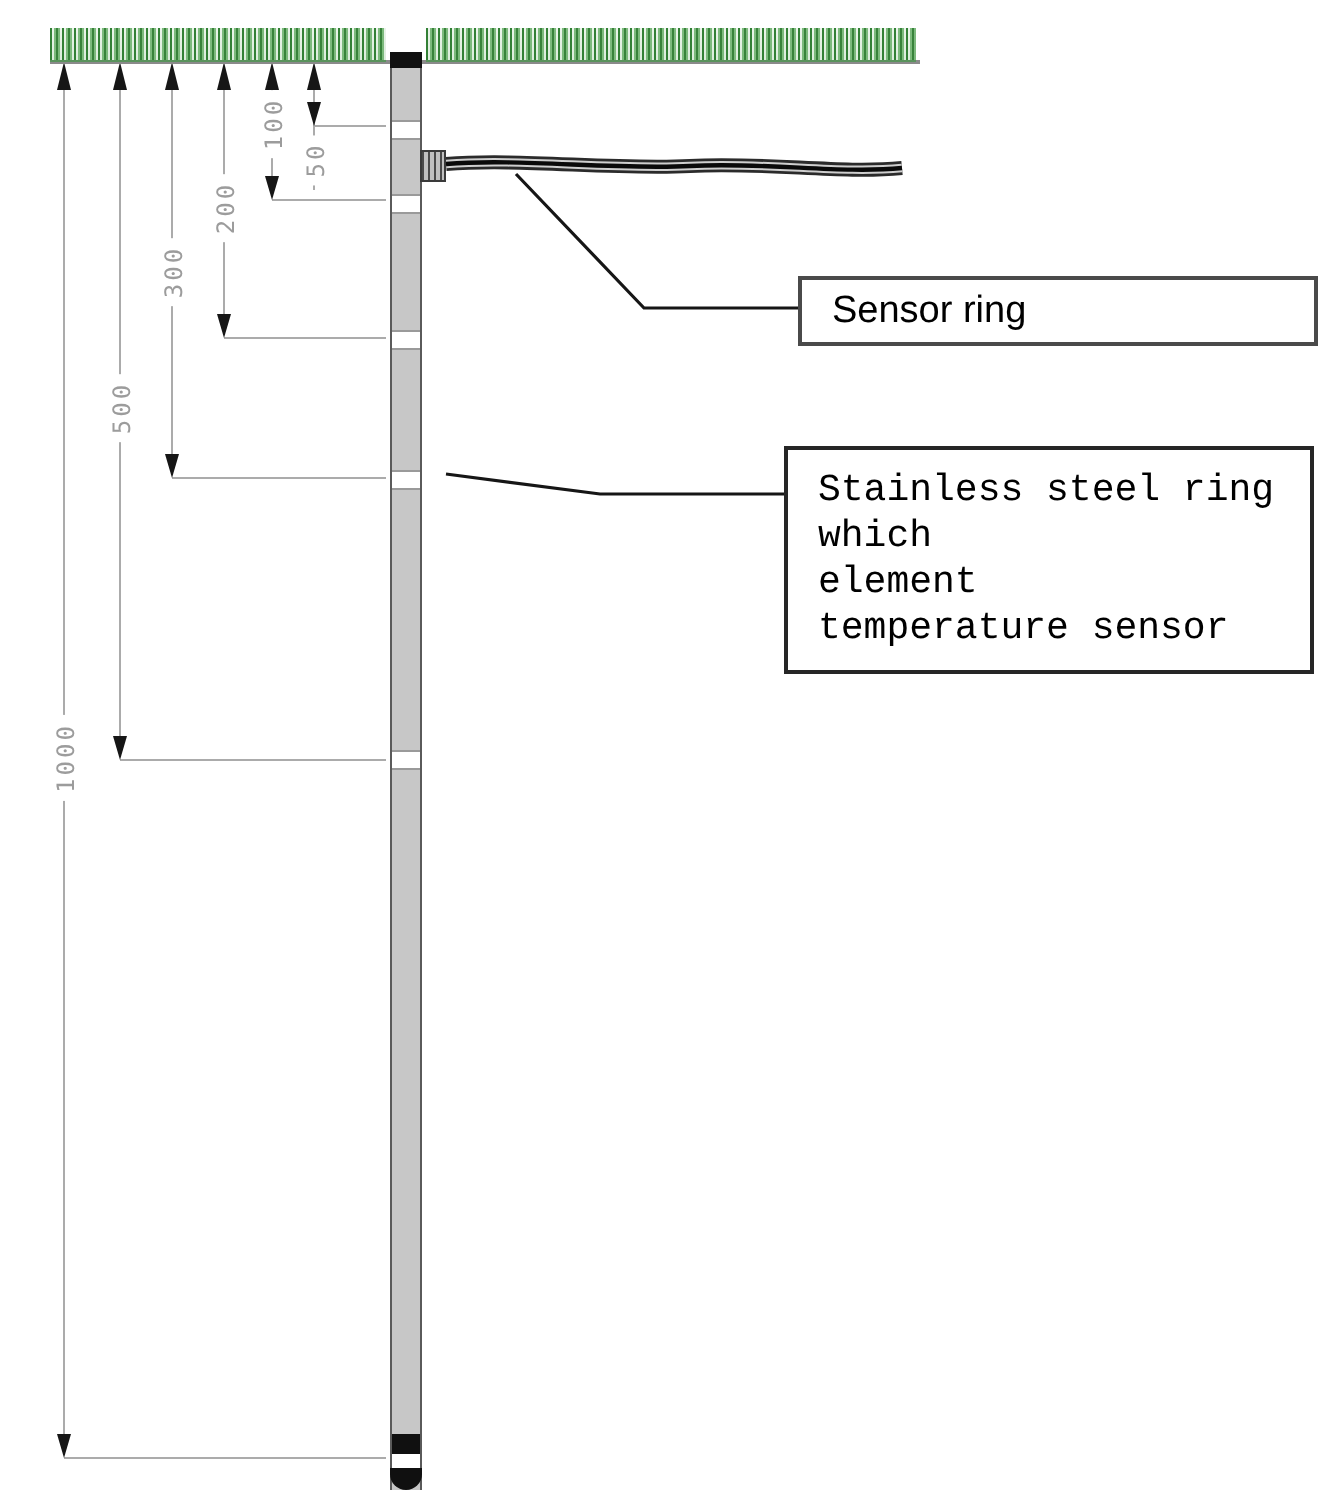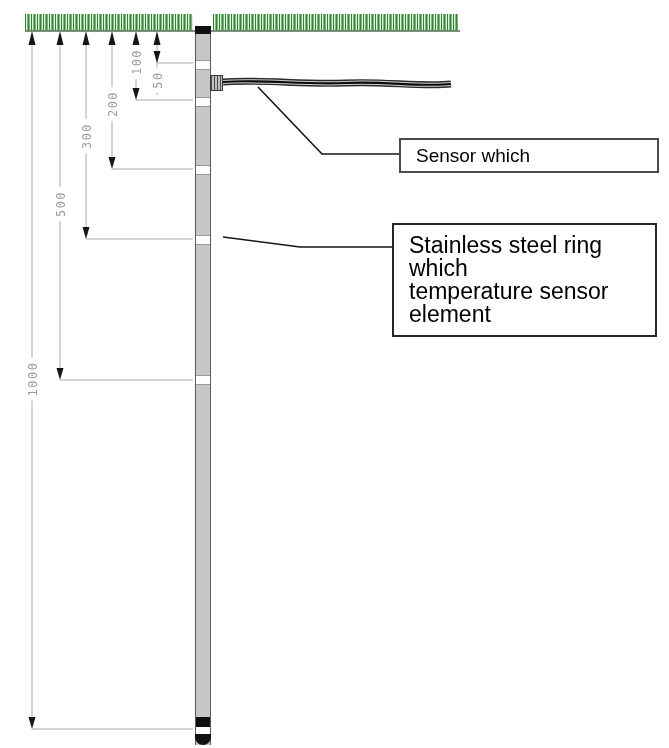--- a/index.html
+++ b/index.html
@@ -39,21 +39,21 @@
   
   #connector{position:absolute;left:210px;top:75px;width:13px;height:16px;box-sizing:border-box;
              border:1px solid #3a3a3a;
              background:repeating-linear-gradient(90deg,#4a4a4a 0 1px,#c0c0c0 1px 3px);z-index:4;}
 
   
   .callout{position:absolute;background:#fff;box-sizing:border-box;color:#000;z-index:5;}
   #callout-cable{left:399px;top:138px;width:260px;height:35px;border:2px solid #4a4a4a;
                  display:flex;align-items:center;padding-left:15px;font-size:19px;}
   #callout-ring{left:392px;top:223px;width:265px;height:114px;border:2px solid #262626;
-                padding:9px 6px 0 15px;font-size:23px;line-height:23px;}
+                padding:9px 6px 0 15px;font-size:19px;line-height:23px;font-family:Liberation Mono, monospace;}
 </style>
 </head>
 <body>
 
 <div id="stage">
 
   <svg id="dim-svg" width="669" height="748">
       <line x1="32" y1="38" x2="32" y2="717" class="dim"></line>
       <line x1="32" y1="729" x2="193" y2="729" class="dim"></line>
       <polygon points="32,31 28.5,45 35.5,45" class="arr"></polygon>
@@ -102,27 +102,27 @@
   <div class="ring" style="top: 34px;"></div>
       <div class="ring" style="top: 71px;"></div>
       <div class="ring" style="top: 139px;"></div>
       <div class="ring" style="top: 209px;"></div>
       <div class="ring" style="top: 349px;"></div>
     </div>
 
   <div id="connector"></div>
 
   <div id="callout-cable" class="callout">
-    <span>Sensor which</span>
+    <span>Sensor ring</span>
   </div>
 
   <div id="callout-ring" class="callout">
     <div>Stainless steel ring which</div>
+    <div>element</div>
     <div>temperature sensor</div>
-    <div>element</div>
   </div>
 
 <span class="dimlabel" style="left: 33px; top: 379px;">1000</span>
     <span class="dimlabel" style="left: 61px; top: 204px;">500</span>
     <span class="dimlabel" style="left: 87px; top: 136px;">300</span>
     <span class="dimlabel" style="left: 113px; top: 104px;">200</span>
     <span class="dimlabel" style="left: 137px; top: 62px;">100</span>
     <span class="dimlabel" style="left: 158px; top: 80px;">50</span>
   </div>
 

